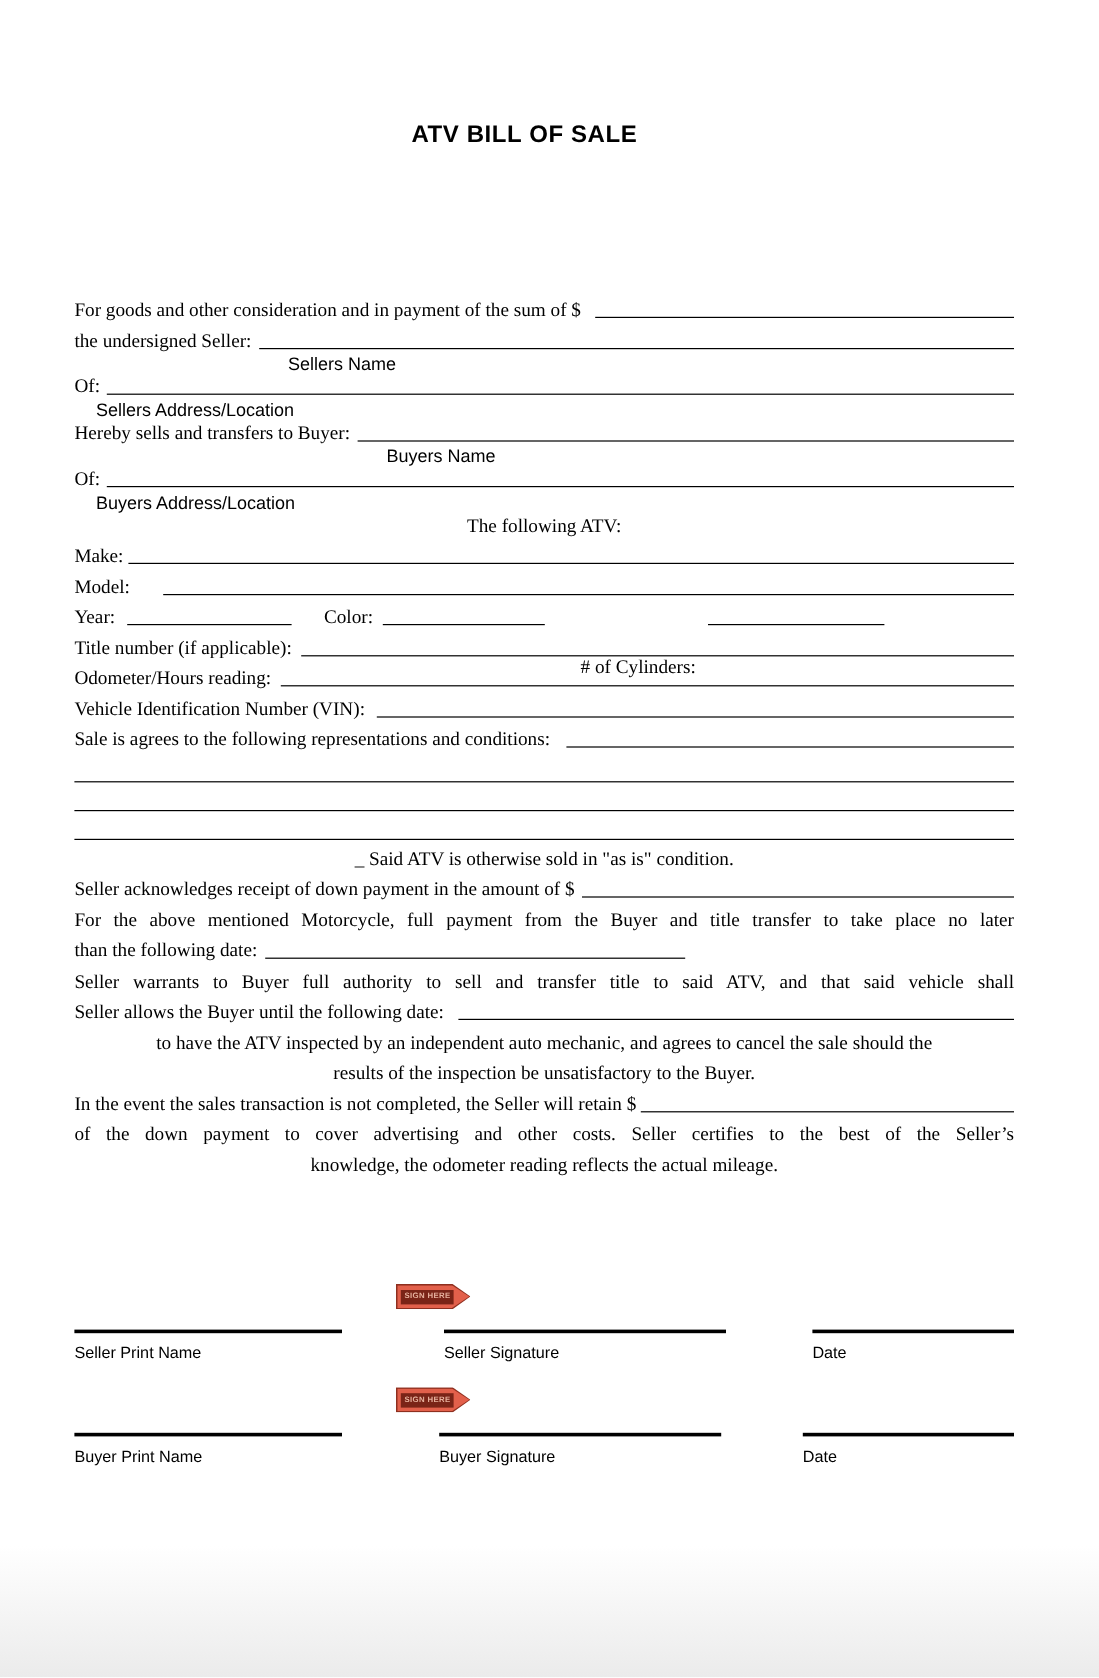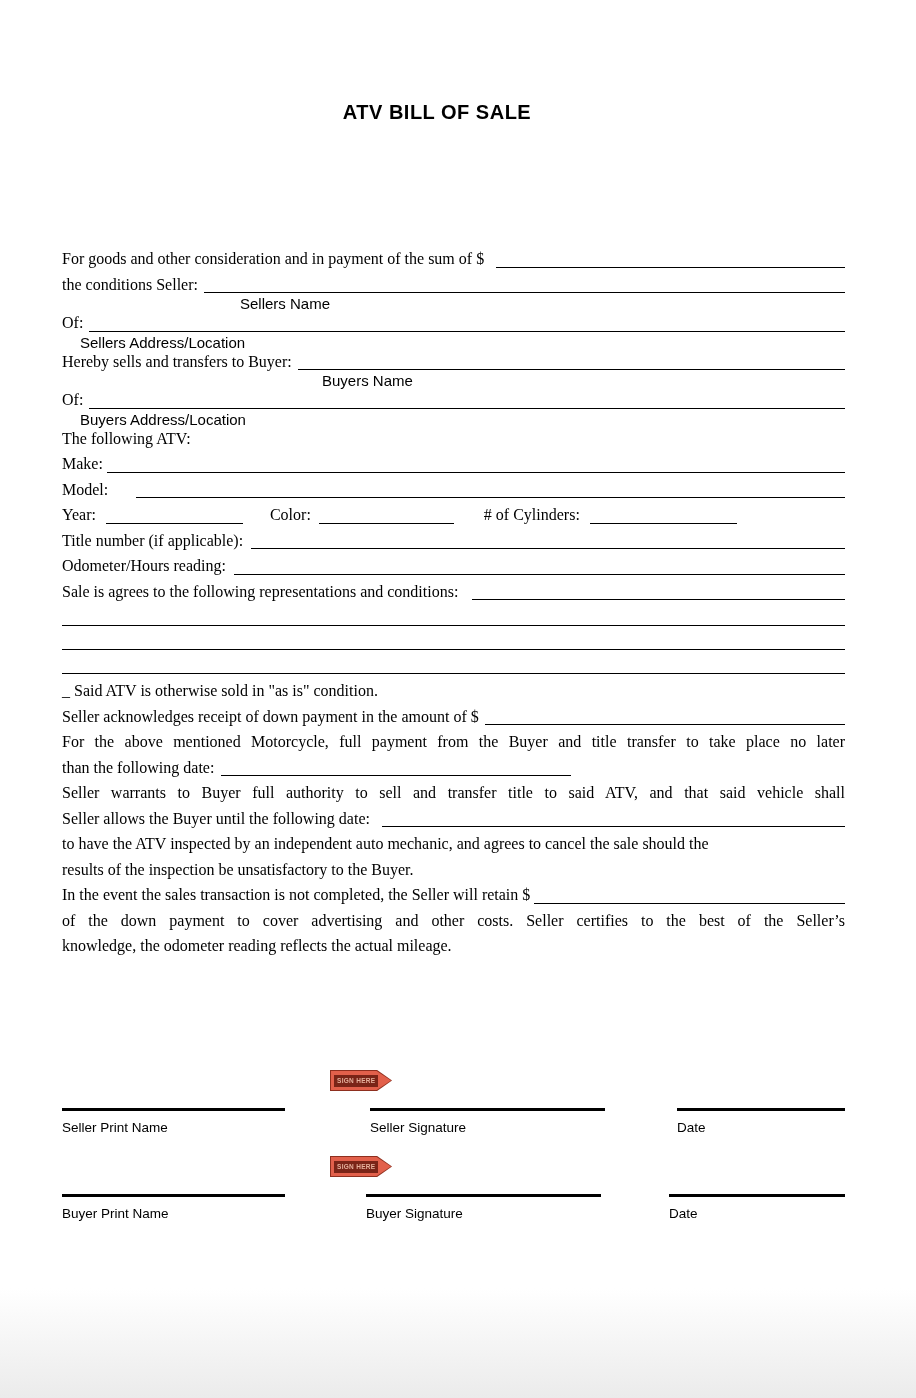--- a/index.html
+++ b/index.html
@@ -8,42 +8,42 @@
     font-family:"Liberation Serif","DejaVu Serif",serif;font-size:16px;color:#000;
     overflow:hidden;
   }
   .page-title{
     position:absolute;top:101px;left:0;width:100%;text-align:center;
     transform:translateX(-21px);
     font-family:"Liberation Sans","DejaVu Sans",sans-serif;
     font-size:20px;font-weight:bold;letter-spacing:.5px;
   }
   .content{position:absolute;left:62px;top:246px;width:783px;}
-  .row{display:flex;align-items:flex-end;height:25.5px;line-height:25.5px;white-space:nowrap;}
+  .row{display:flex;height:25.5px;line-height:25.5px;white-space:nowrap;}
   .txt{flex:0 0 auto;}
   .fill{flex:1 1 auto;height:18px;margin:0 0 4px 6px;border-bottom:1px solid #000;}
   .ffill{flex:0 0 auto;height:18px;margin:0 0 4px 6px;border-bottom:1px solid #000;}
   .w137{width:137px;margin-left:10px;}
   .w135{width:135px;margin-left:8px;}
   .w147{width:147px;margin-left:10px;}
   .w350{width:350px;margin-left:7px;}
   .ml4{margin-left:4px;}.ml8{margin-left:8px;}.ml10{margin-left:10px;}
   .ml12{margin-left:12px;}.ml14{margin-left:14px;}.ml28{margin-left:28px;}
   .gap27{margin-left:27px;}.gap30{margin-left:30px;margin-top:42px;}
   .sub{
     font-family:"Liberation Sans","DejaVu Sans",sans-serif;
     font-size:15px;line-height:13px;height:13px;white-space:nowrap;
   }
   .sub-ml178{margin-left:178px;}
   .sub-ml18{margin-left:18px;}
   .sub-ml260{margin-left:260px;}
   .blankline{height:21px;border-bottom:1px solid #000;}
   .blankline2{height:23px;border-bottom:1px solid #000;}
   .just{height:25.5px;line-height:25.5px;text-align:justify;text-align-last:justify;}
-  .line{height:25.5px;line-height:25.5px;white-space:nowrap;}
+  .line{height:25.5px;line-height:25.5px;white-space:nowrap;text-align:center;}
   .mt4{margin-top:4px;}
   .sigrow{position:absolute;left:62px;width:783px;display:flex;}
   .sigrow-seller{top:1108px;gap:40px;}
   .sigrow-buyer{top:1194px;gap:36px;}
   .sigcol{
     border-top:3px solid #000;padding-top:9px;
     font-family:"Liberation Sans","DejaVu Sans",sans-serif;font-size:13.5px;
   }
   .sc1{width:223px;margin-right:45px;}
   .sc2{width:235px;margin-right:32px;}
@@ -81,21 +81,21 @@
   <div class="page-title">ATV BILL OF SALE</div>
 
   <div class="content">
 
     <div class="row">
       <span class="txt">For goods and other consideration and in payment of the sum of $</span>
       <span class="fill ml12"></span>
     </div>
 
     <div class="row">
-      <span class="txt">the conditions Seller:</span>
+      <span class="txt">the undersigned Seller:</span>
       <span class="fill"></span>
     </div>
     <div class="sub sub-ml178">Sellers Name</div>
 
     <div class="row">
       <span class="txt">Of:</span>
       <span class="fill"></span>
     </div>
     <div class="sub sub-ml18">Sellers Address/Location</div>
 
@@ -135,20 +135,24 @@
     <div class="row">
       <span class="txt">Title number (if applicable):</span>
       <span class="fill ml8"></span>
     </div>
 
     <div class="row">
       <span class="txt">Odometer/Hours reading:</span>
       <span class="fill ml8"></span>
     </div>
 
+    <div class="row">
+      <span class="txt">Vehicle Identification Number (VIN):</span>
+      <span class="fill ml10"></span>
+    </div>
 
     <div class="row">
       <span class="txt">Sale is agrees to the following representations and conditions:</span>
       <span class="fill ml14"></span>
     </div>
 
     <div class="blankline"></div>
     <div class="blankline2"></div>
     <div class="blankline2"></div>
 

